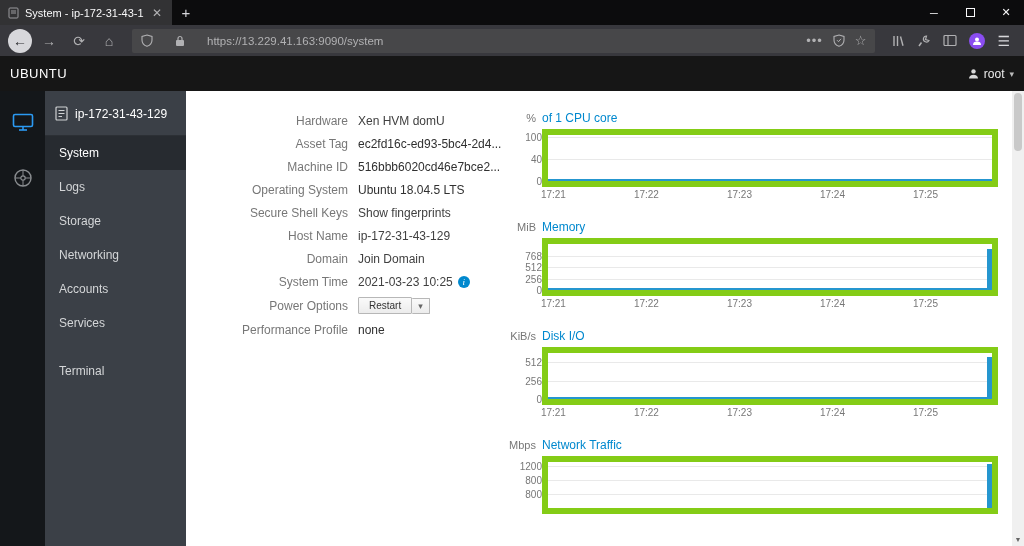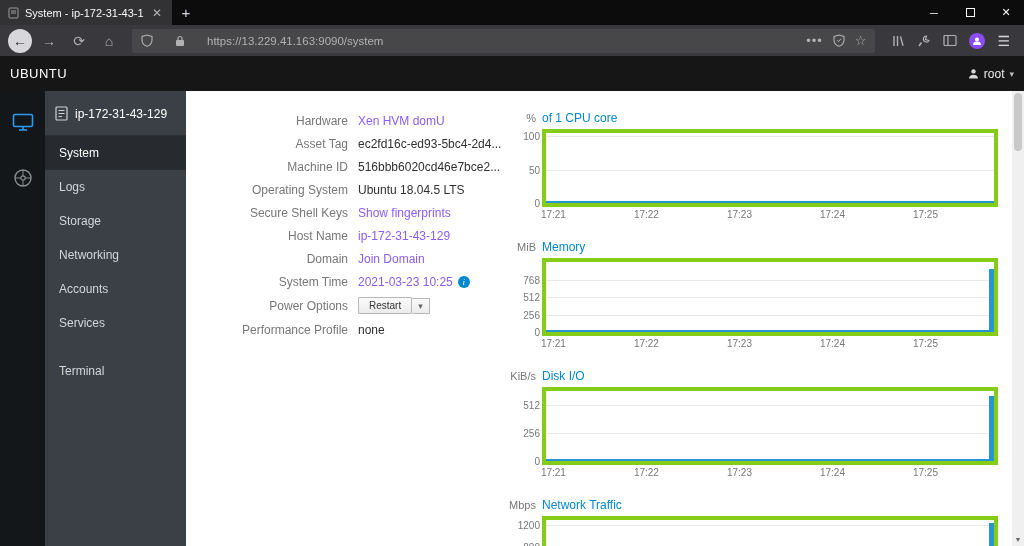--- a/index.html
+++ b/index.html
@@ -47,32 +47,32 @@
   .nav-item.active { background:#272b30; color:#fff; }
   .nav-item.gap-top { margin-top:14px; }
 
   .main { flex:1; background:#fff; display:flex; overflow:hidden; padding-right:12px; }
 
   
   .fields-col { width:318px; padding:22px 0 12px 14px; font-size:12px; flex:0 0 318px; }
   .frow { display:flex; align-items:center; margin-bottom:8px; min-height:15px; }
   .flabel { flex:0 0 148px; text-align:right; color:#777; margin-right:10px; }
   .fvalue { color:#303030; white-space:nowrap; }
-  a.link { color:#8b5cf6; text-decoration:none; cursor:pointer; }
+  a.link { color:#404040; text-decoration:none; cursor:pointer; }
   .btn { font-size:10px; padding:2px 10px; background:linear-gradient(#fafafa,#ececec); border:1px solid #b7b7b7; color:#333; border-radius:1px; }
   .btn.caretbtn { padding:2px 6px; border-left:0; color:#666; font-size:9px; }
   .info-icon { display:inline-flex; width:12px; height:12px; border-radius:50%; background:#0088ce; color:#fff; font-size:9px; align-items:center; justify-content:center; margin-left:5px; font-style:italic; font-family:"Liberation Serif", serif; }
 
   
   .charts-col { flex:1; padding-top:20px; padding-right:14px; }
   .chart { margin-bottom:20px; }
   .chart-head { display:flex; align-items:baseline; margin-bottom:3px; height:15px; }
   .chart-unit { flex:0 0 38px; text-align:right; color:#777; font-size:11px; padding-right:6px; }
   .chart-title { font-size:12px; color:#0088ce; text-decoration:none; }
-  .chart-plot { position:relative; margin-left:38px; height:78px; border:4px solid #84cc16; background:#fff; }
+  .chart-plot { position:relative; margin-left:38px; height:58px; border:6px solid #84cc16; background:#fff; }
   .gridline { position:absolute; left:0; right:0; height:1px; background:#e9e9e9; }
   .ytick { position:absolute; left:-44px; width:38px; text-align:right; font-size:10px; color:#777; }
   .baseline { position:absolute; left:0; right:0; bottom:0; height:2px; background:#2596cf; }
   .spike { position:absolute; right:0; bottom:0; width:5px; background:#2596cf; }
   .xticks { position:relative; height:13px; margin-left:38px; font-size:10px; color:#777; }
   .xticks span { position:absolute; top:2px; transform:translateX(-50%); }
 
   
   .scrollbar { position:absolute; right:0; top:0; bottom:0; width:12px; background:#f0f0f0; }
   .scroll-thumb { position:absolute; top:2px; left:2px; width:8px; height:58px; background:#c9c9c9; border-radius:4px; }
@@ -252,21 +252,21 @@
     <div class="charts-col">
         <div class="chart">
           <div class="chart-head">
             <span class="chart-unit">%</span>
             <a class="chart-title" href="#">of 1 CPU core</a>
           </div>
           <div class="chart-plot">
             <div class="gridline" style="top: 4.7619%;"></div>
             <span class="ytick" style="top: calc(4.7619% - 5px);">100</span>
             <div class="gridline" style="top: 52.381%;"></div>
-            <span class="ytick" style="top: calc(52.381% - 5px);">50</span>
+            <span class="ytick" style="top: calc(52.381% - 5px);">40</span>
             <span class="ytick" style="top: calc(100% - 5px);">0</span>
             <div class="baseline"></div>
           </div>
           <div class="xticks">
             <span style="left: 2.5%;">17:21</span>
             <span style="left: 22.9%;">17:22</span>
             <span style="left: 43.3%;">17:23</span>
             <span style="left: 63.7%;">17:24</span>
             <span style="left: 84.1%;">17:25</span>
           </div>

